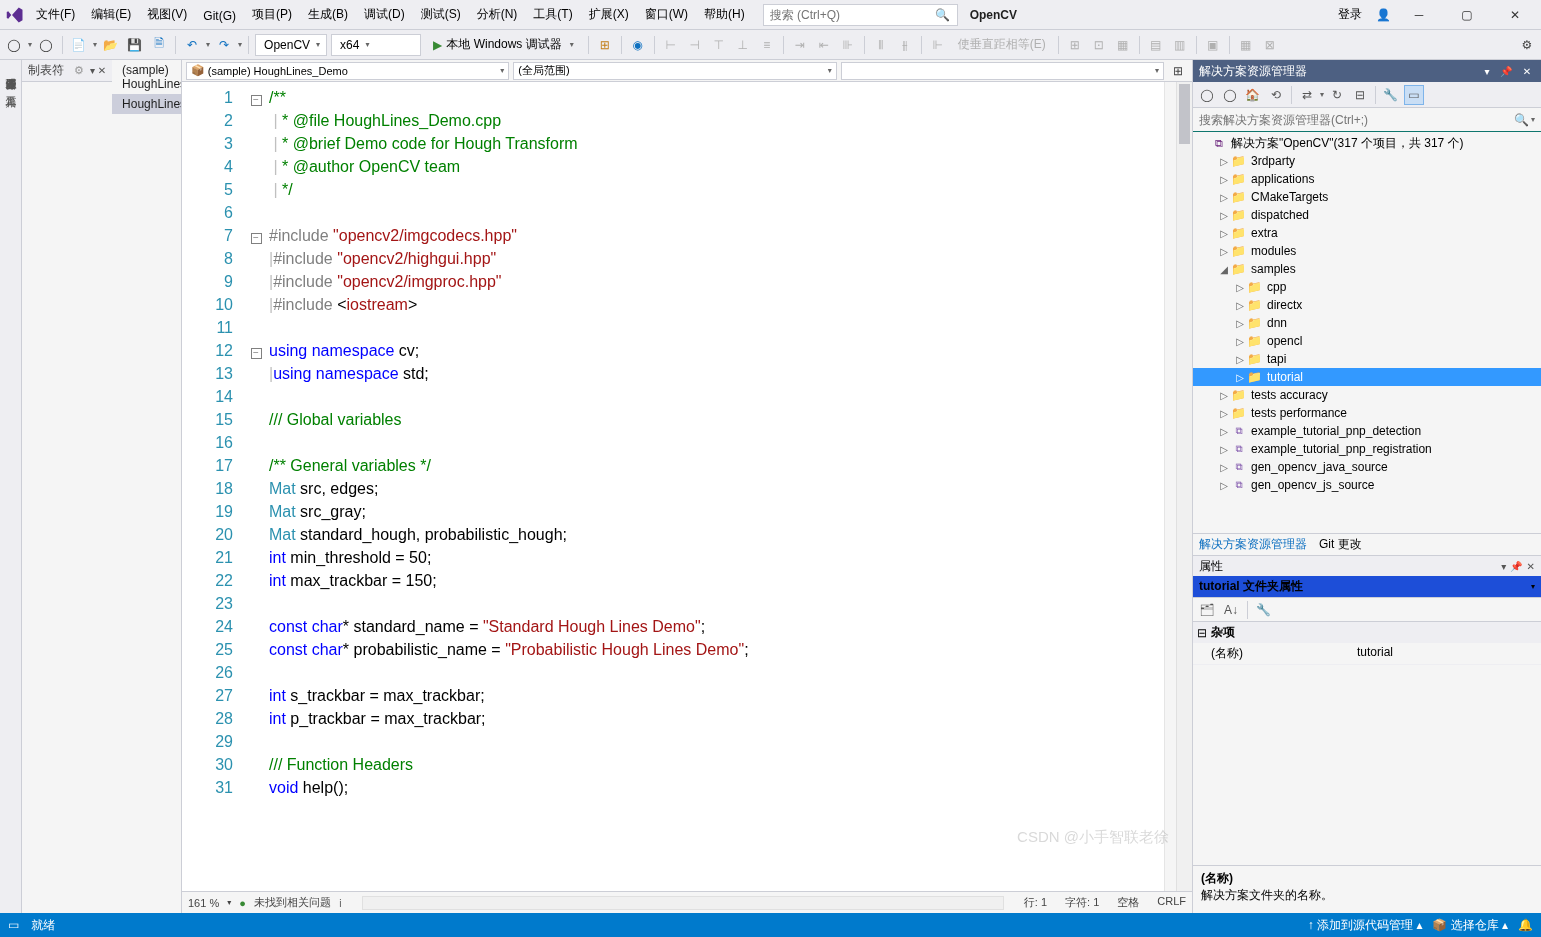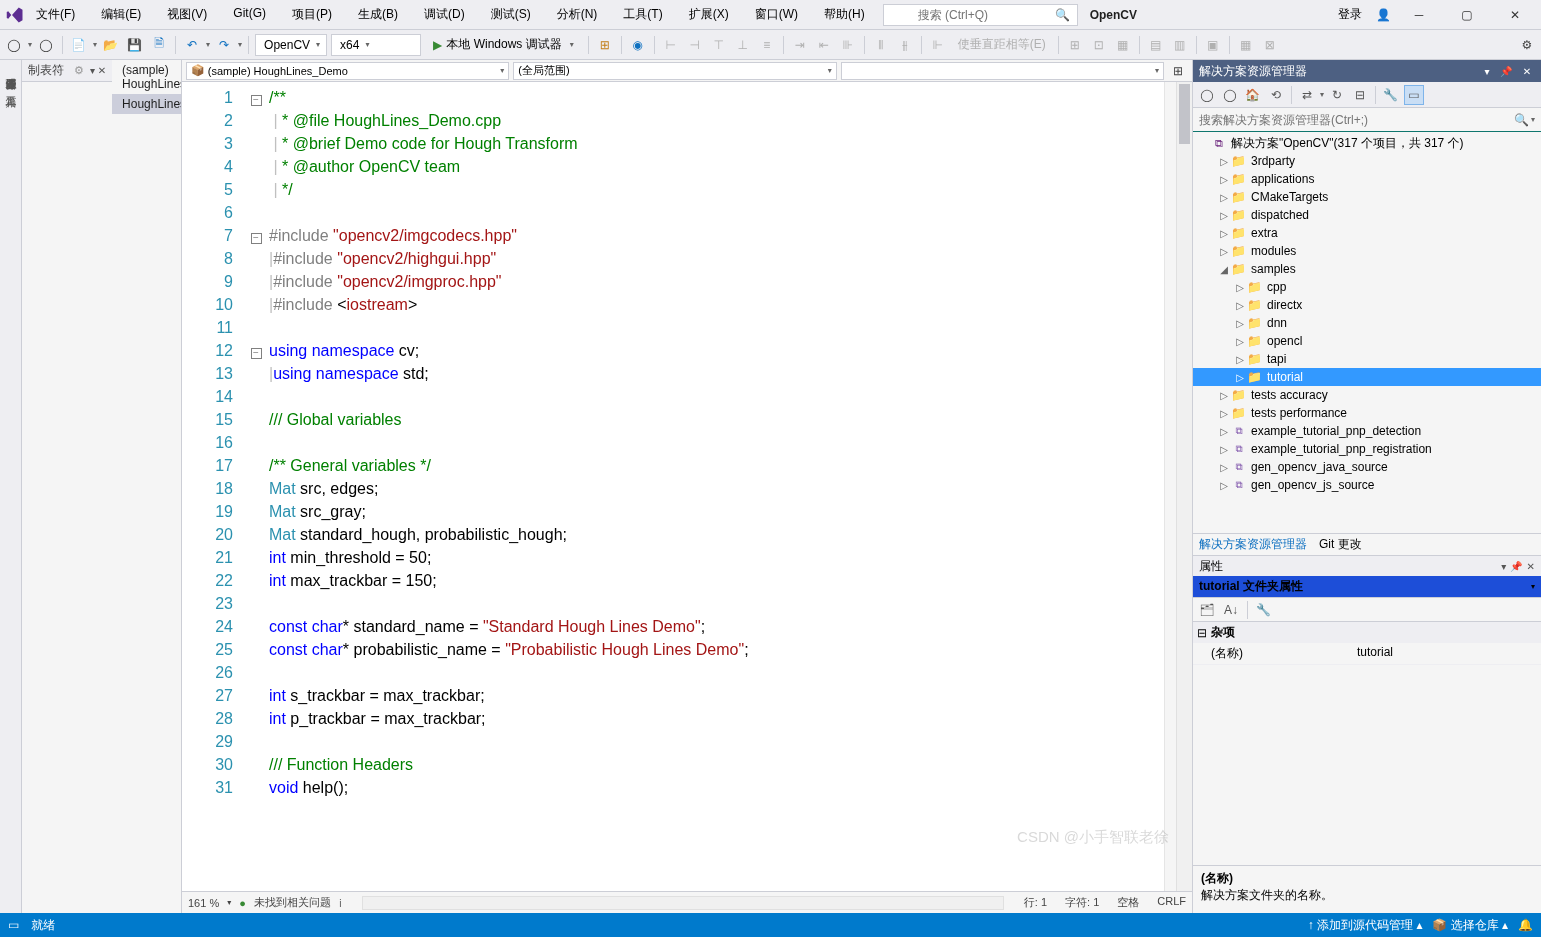--- a/index.html
+++ b/index.html
@@ -1,23 +1,23 @@
 <!DOCTYPE html>
 <html><head>
 <meta charset="utf-8">
 <style>
 * { margin:0; padding:0; box-sizing:border-box; font-family:"Microsoft YaHei",Segoe UI,sans-serif; }
 body { width:1541px; height:937px; background:#fff; font-size:12px; overflow:hidden; display:flex; flex-direction:column; }
 .menubar { height:30px; background:#eeeef2; display:flex; align-items:center; border-bottom:1px solid #ccced6; }
 .vs-logo { width:30px; display:flex; align-items:center; justify-content:center; }
 .vs-logo svg { width:18px; height:18px; }
-.menu-items { display:flex; gap:14px; }
+.menu-items { display:flex; gap:4px;align-items:flex-end; }
 .menu-items span { padding:4px 6px; cursor:pointer; }
 .search-box { width:195px; margin-left:12px; height:22px; border:1px solid #ccced6; background:#fff; display:flex; align-items:center; padding:0 6px; position:relative; }
-.search-box input { border:none; outline:none; font-size:12px; flex:1; color:#999;margin-left:28px; }
+.search-box input { border:none; outline:none; font-size:12px; flex:1; color:#999; }
 .search-box .mag { position:absolute; right:6px; color:#717171; }
 .title-txt { margin-left:12px; font-weight:600; color:#1f1f1f; }
 .right-top { margin-left:auto; display:flex; align-items:center; gap:8px; padding-right:6px; }
 .right-top .login { padding:4px 6px; }
 .winbtn { width:40px; height:28px; display:flex; align-items:center; justify-content:center; color:#333; }
 
 .toolbar { height:30px; background:#eeeef2; border-bottom:1px solid #ccced6; display:flex; align-items:center; gap:4px; padding:0 4px; }
 .tb-btn { width:20px; height:20px; display:flex; align-items:center; justify-content:center; color:#444; border-radius:2px; }
 .tb-btn.disabled { color:#b0b0b0; }
 .tb-sep { width:1px; height:18px; background:#ccced6; margin:0 2px; }

